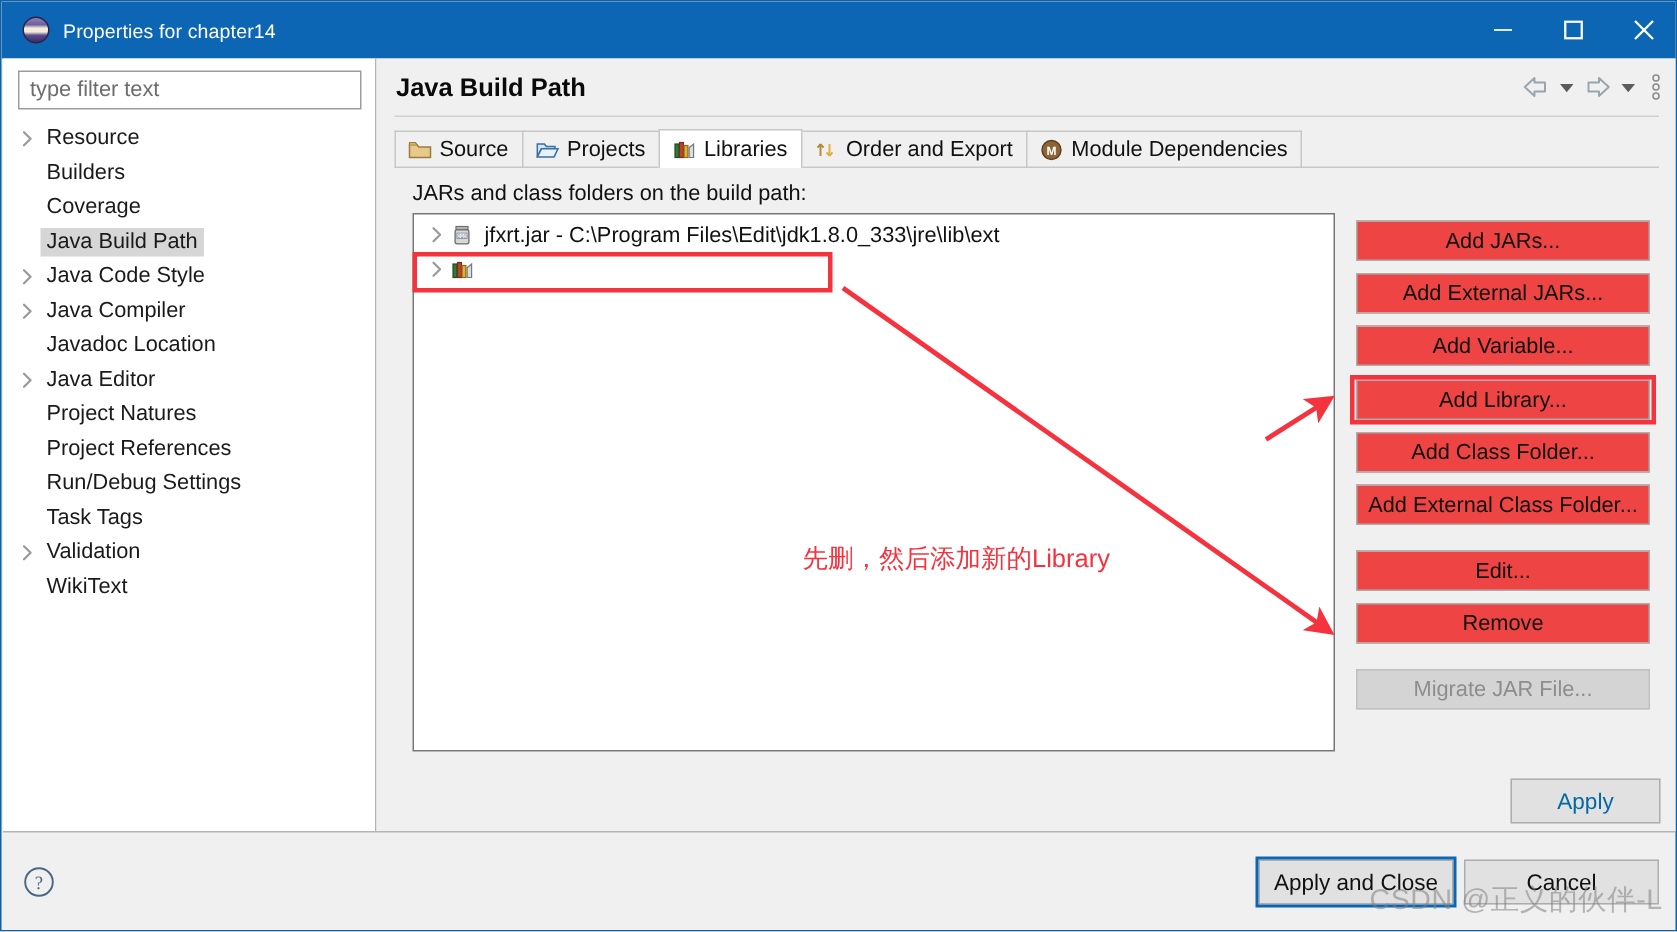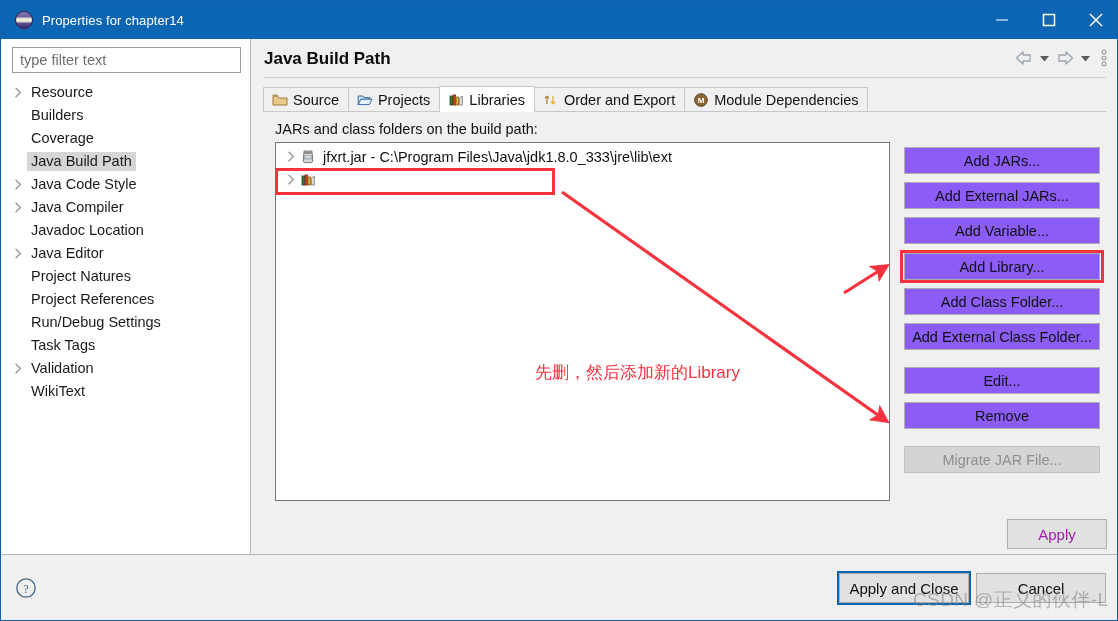--- a/index.html
+++ b/index.html
@@ -150,21 +150,21 @@
   .list-row {
     height: 23px; display: flex; align-items: center; padding-left: 6px;
   }
   .row-arrow { width: 18px; display: flex; align-items: center; justify-content: center; flex: none; }
   .row-text { font-size: 14.5px; color: #111; white-space: nowrap; }
   .list-row.selected .row-text { background: #cde8f6; padding: 1px 3px; }
   
   .btn {
     position: absolute;
     width: 196px; height: 27px;
-    background: #8b5cf6;
+    background: #ef4444;
     border: 1px solid #adadad;
     box-sizing: border-box;
     font-family: "Liberation Sans", sans-serif;
     font-size: 14.5px;
     color: #111;
     display: flex; align-items: center; justify-content: center;
     padding: 0;
   }
   .btn.disabled { color: #8d8d8d; background: #d4d4d4; border-color: #c0c0c0; }
   #btn-add-jars      { left: 903px; top: 146px; }
@@ -173,21 +173,21 @@
   #btn-add-library   { left: 903px; top: 252px; }
   #btn-add-class-fld { left: 903px; top: 287px; }
   #btn-add-ext-class { left: 903px; top: 322px; }
   #btn-edit          { left: 903px; top: 366px; }
   #btn-remove        { left: 903px; top: 401px; }
   #btn-migrate       { left: 903px; top: 445px; }
   #btn-apply {
     position: absolute; left: 1006px; top: 518px;
     width: 100px; height: 30px;
     background: #e1e1e1; border: 1px solid #adadad; box-sizing: border-box;
-    font-family: "Liberation Sans", sans-serif; font-size: 15px; color: #a21caf;
+    font-family: "Liberation Sans", sans-serif; font-size: 15px; color: #0369a1;
     display: flex; align-items: center; justify-content: center;
   }
   
   .bottom-sep {
     position: absolute; left: 1px; top: 553px; width: 1116px; height: 1px;
     background: #b4b4b4;
   }
   .help-icon {
     position: absolute; left: 14px; top: 576px;
     width: 22px; height: 22px;
@@ -445,21 +445,21 @@
           </svg>
         </span>
         <span style="width: 18px; height: 16px; flex: 0 0 auto; margin-right: 5px; display: block;">
           <svg style="width:16px;height:16px;display:block" viewBox="0 0 16 16">
             <rect x="4" y="2" width="8" height="2" fill="#b9b9b9" stroke="#6e6e6e" stroke-width=".8"></rect>
             <rect x="3.4" y="4.2" width="9.2" height="9.4" rx="1.4" fill="#d8d8d8" stroke="#6e6e6e" stroke-width=".9"></rect>
             <rect x="4.6" y="6.4" width="6.8" height="3.6" fill="#ffffff" stroke="#8b8b8b" stroke-width=".6"></rect>
             <text x="8" y="9.5" font-family="Liberation Sans, sans-serif" font-size="3.6" fill="#4a6fa5" text-anchor="middle">010</text>
           </svg>
         </span>
-        <span class="row-text">jfxrt.jar - C:\Program Files\Java\jdk1.8.0_333\jre\lib\ext</span>
+        <span class="row-text">jfxrt.jar - C:\Program Files\Edit\jdk1.8.0_333\jre\lib\ext</span>
       </div>
       <div class="list-row selected" style="margin-top: 0px;">
         <span class="row-arrow">
           <svg width="9" height="11" viewBox="0 0 9 11">
             <path d="M2 1.2 L6.4 5.5 L2 9.8" fill="none" stroke="#9a9a9a" stroke-width="1.5" stroke-linecap="round" stroke-linejoin="round"></path>
           </svg>
         </span>
         <span style="width: 18px; height: 16px; flex: 0 0 auto; margin-right: 5px; display: block;">
           <svg style="width:16px;height:16px;display:block" viewBox="0 0 16 16">
             <rect x="2" y="4" width="2.6" height="9" fill="#2e7d32" stroke="#1b4d1e" stroke-width=".8"></rect>

